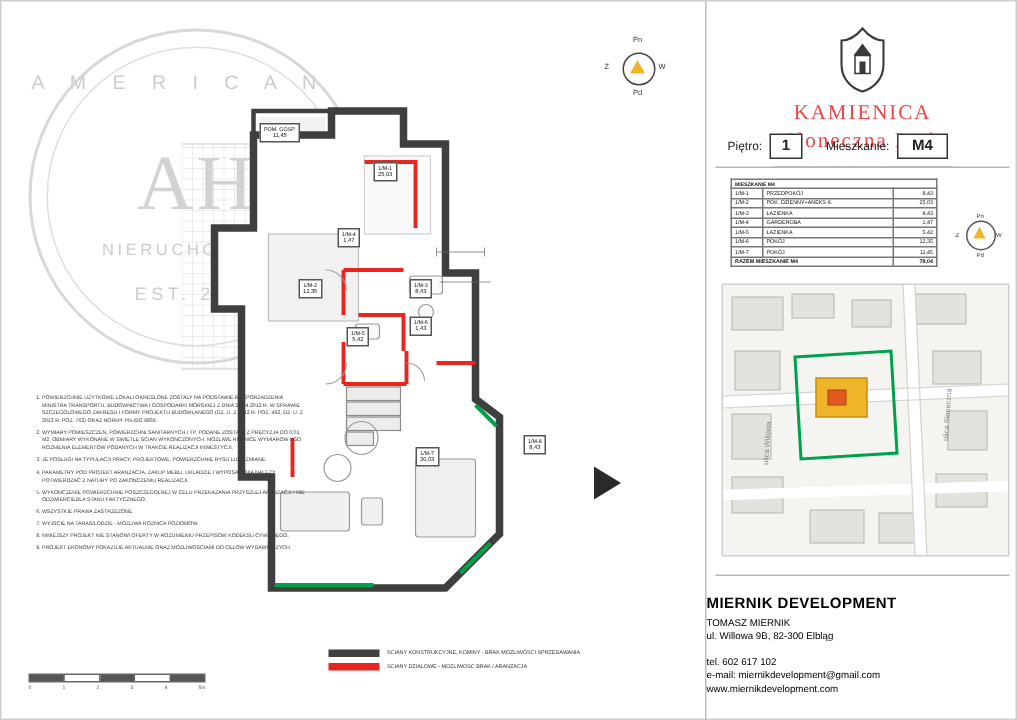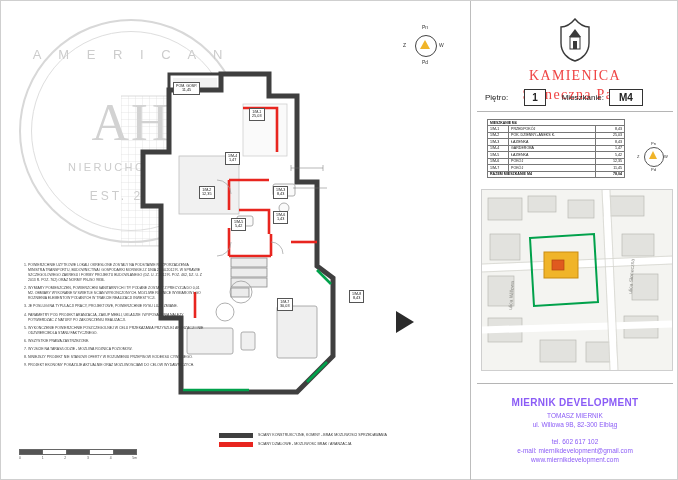--- a/index.html
+++ b/index.html
@@ -40,21 +40,21 @@
   }
   .wm-big{
     position:absolute;left:0;right:0;top:72px;
     text-align:center;
     font-size:52px;letter-spacing:2px;
     color:#d2d2d2;
     font-family:"Liberation Serif", serif;
   }
   .wm-arc{
     position:absolute;left:0;right:0;top:26px;
-    text-align:center;font-size:13px;letter-spacing:7px;
+    text-align:left;font-size:13px;letter-spacing:7px;
     color:#cccccc;
   }
   .wm-sub{
     position:absolute;left:0;right:0;top:140px;
     text-align:center;font-size:11px;letter-spacing:2.4px;
     color:#cccccc;
   }
   .wm-est{
     position:absolute;left:0;right:0;top:168px;
     text-align:center;font-size:12px;letter-spacing:3px;
@@ -131,21 +131,21 @@
     font-family:"Liberation Serif", serif;
     font-size:14px;letter-spacing:1.3px;color:#ef4444;line-height:1.35;
   }
   .brand .bdiv{
     width:120px;height:1px;background:#999;margin:6px auto 0;
   }
   .meta-row{
     position:absolute;left:14px;top:88px;width:180px;
     display:flex;align-items:center;font-size:8px;color:#222;
   }
-  .meta-row .lab{margin-right:16px;}
+  .meta-row .lab{margin-right:5px;}
   .box{
     border:1px solid #333;padding:2px 7px;font-weight:bold;font-size:10px;
     background:#fff;margin-right:16px;
   }
   .meta-row .lab2{margin-right:5px;}
   .box2{
     border:1px solid #333;padding:2px 9px;font-weight:bold;font-size:10px;background:#fff;
   }
   .hr-line{
     position:absolute;left:6px;top:110px;width:196px;height:1px;background:#b5b5b5;
@@ -172,21 +172,21 @@
   
   .sitemap{
     position:absolute;left:10px;top:188px;width:190px;height:180px;
     border:1px solid #cfcfcf;background:#f7f7f5;overflow:hidden;
   }
   .sitemap svg{display:block;}
   .hr-line2{
     position:absolute;left:6px;top:382px;width:196px;height:1px;background:#b5b5b5;
   }
   .dev{
-    position:absolute;left:0;right:0;top:396px;text-align:center;color:#8b5cf6;
+    position:absolute;left:0;right:0;top:396px;color:#000000;
   }
   .dev .d1{font-size:10px;font-weight:bold;letter-spacing:0.3px;}
   .dev .d2{font-size:6.5px;margin-top:4px;}
   .dev .d3{font-size:6.5px;margin-top:2px;}
   .dev .d4{font-size:6.5px;margin-top:10px;}
   .dev .d5{font-size:6.5px;margin-top:2px;}
   .dev .d6{font-size:6.5px;margin-top:2px;}
   .arrowmark{
     position:absolute;left:395px;top:310px;
     width:0;height:0;border-top:11px solid transparent;border-bottom:11px solid transparent;border-left:18px solid #2b2b2b;

